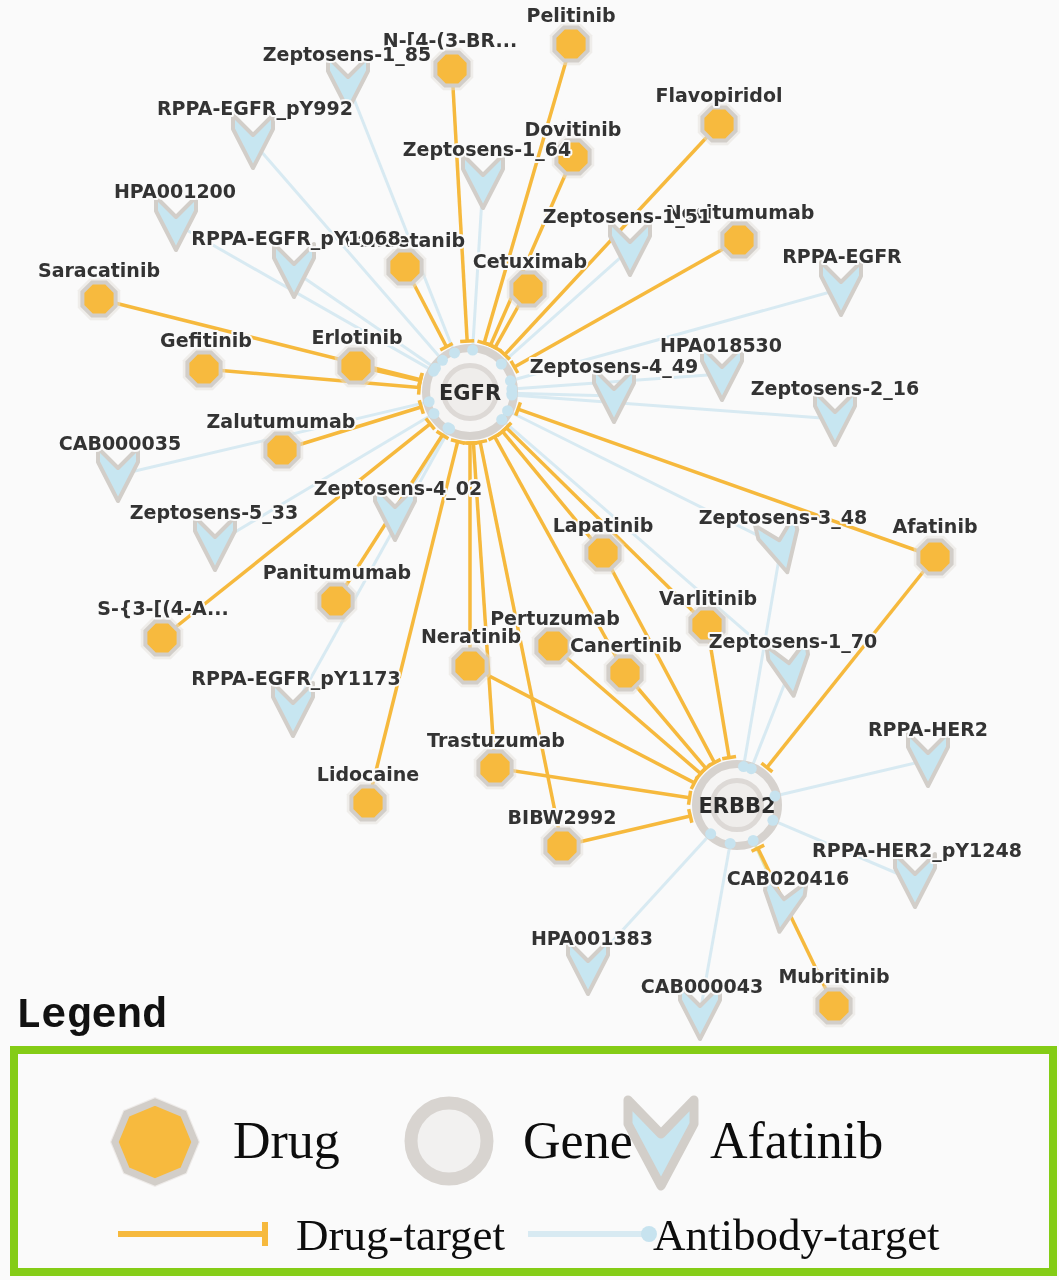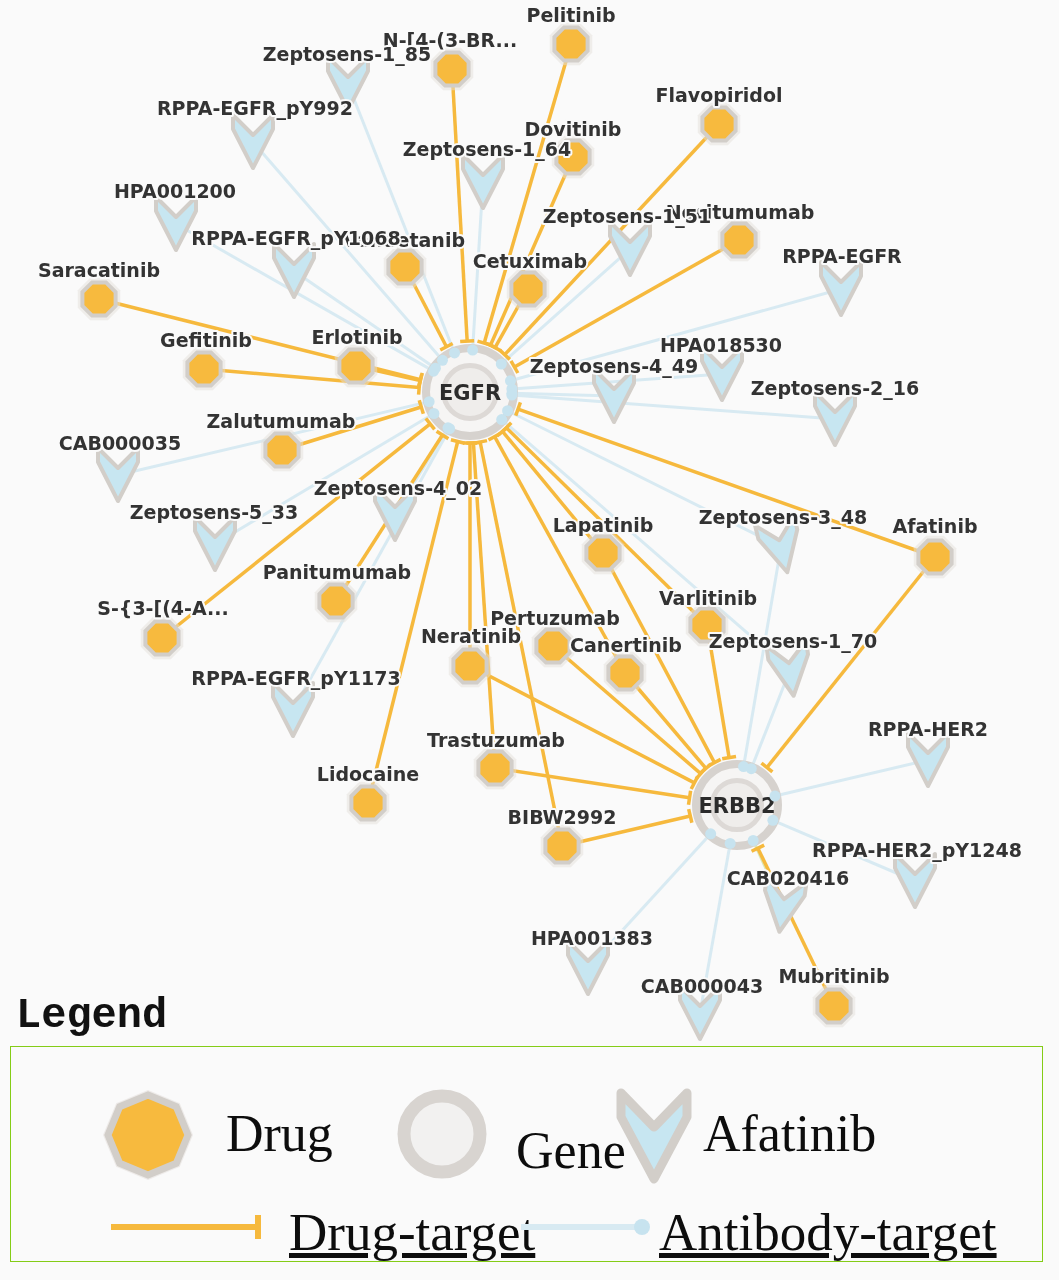--- a/index.html
+++ b/index.html
@@ -17,29 +17,29 @@
   .gene-label{
     font-family:"DejaVu Sans","Liberation Sans",sans-serif;
     font-weight:bold;font-size:21px;fill:#2b2b2b;text-anchor:middle;
   }
   #legend-title{
     position:absolute;left:16px;top:992px;
     font-family:Liberation Mono, monospace;font-weight:bold;font-size:42px;color:#111;
   }
   #legend-box{
     position:absolute;left:10px;top:1046px;width:1031px;height:214px;
-    border:1px solid #84cc16;background:#fafafa;
+    border:8px solid #84cc16;background:#fafafa;
   }
   .lg-glyph{position:absolute;}
   .lg-text{
     position:absolute;font-family:"Liberation Serif",serif;color:#0d0d0d;
     white-space:nowrap;
   }
   .lg-node-text{font-size:52px;}
-  .lg-edge-text{font-size:53px;text-decoration:underline;}
+  .lg-edge-text{font-size:45px;}
 </style>
 </head>
 <body>
 
 <svg id="graph" width="1059" height="1060" viewBox="0 0 1059 1060">
     <g>
       <line x1="348" y1="84" x2="454.53283160688085" y2="352.95173881081394" stroke="#d8eaf2" stroke-width="3"></line>
       <line x1="253" y1="142" x2="442.4687745870595" y2="360.2819983721884" stroke="#d8eaf2" stroke-width="3"></line>
       <line x1="176" y1="224" x2="433.5337880307727" y2="371.162164589013" stroke="#d8eaf2" stroke-width="3"></line>
       <line x1="294" y1="271" x2="435.3902391836266" y2="368.20578943874324" stroke="#d8eaf2" stroke-width="3"></line>
@@ -331,31 +331,31 @@
 
   <svg class="lg-glyph" style="left:85px;top:36px;" width="104" height="104" viewBox="0 0 104 104">
     <polygon points="52,7 83.8,20.2 97,52 83.8,83.8 52,97 20.2,83.8 7,52 20.2,20.2" fill="#e3dfda" opacity="0.55"></polygon>
     <polygon points="52,12 80.3,23.7 92,52 80.3,80.3 52,92 23.7,80.3 12,52 23.7,23.7" fill="#f7ba3e" stroke="#d2cec9" stroke-width="7"></polygon>
   </svg>
   <div class="lg-text lg-node-text" style="left:215px;top:57px;">Drug</div>
 
   <svg class="lg-glyph" style="left:384px;top:40px;" width="94" height="94" viewBox="0 0 94 94">
     <circle cx="47" cy="47" r="38" fill="#f2f1f0" stroke="#d8d4d0" stroke-width="13"></circle>
   </svg>
-  <div class="lg-text lg-node-text" style="left:505px;top:74px;">Gene</div>
+  <div class="lg-text lg-node-text" style="left:505px;top:57px;">Gene</div>
 
   <svg class="lg-glyph" style="left:600px;top:34px;" width="86" height="104" viewBox="0 0 86 104">
     <path d="M 10 12 L 43 46 L 76 12 L 76 36 L 43 98 L 10 36 Z" fill="#c7e6f1" stroke="#d2cec9" stroke-width="9" stroke-linejoin="round"></path>
   </svg>
   <div class="lg-text lg-node-text" style="left:692px;top:57px;">Afatinib</div>
 
   <svg class="lg-glyph" style="left:95px;top:165px;" width="170" height="30" viewBox="0 0 170 30">
     <line x1="5" y1="15" x2="152" y2="15" stroke="#f6b93d" stroke-width="6"></line>
     <line x1="152" y1="3" x2="152" y2="27" stroke="#f6b93d" stroke-width="6"></line>
   </svg>
   <div class="lg-text lg-edge-text" style="left:278px;top:155px;">Drug-target</div>
 
   <svg class="lg-glyph" style="left:505px;top:167px;" width="140" height="26" viewBox="0 0 140 26">
     <line x1="5" y1="13" x2="122" y2="13" stroke="#d8eaf2" stroke-width="6"></line>
     <circle cx="126" cy="13" r="8" fill="#c7e3ef"></circle>
   </svg>
-  <div class="lg-text lg-edge-text" style="left:648px;top:155px;">Antibody-target</div>
+  <div class="lg-text lg-edge-text" style="left:635px;top:155px;">Antibody-target</div>
 </div>
 
 </body></html>

